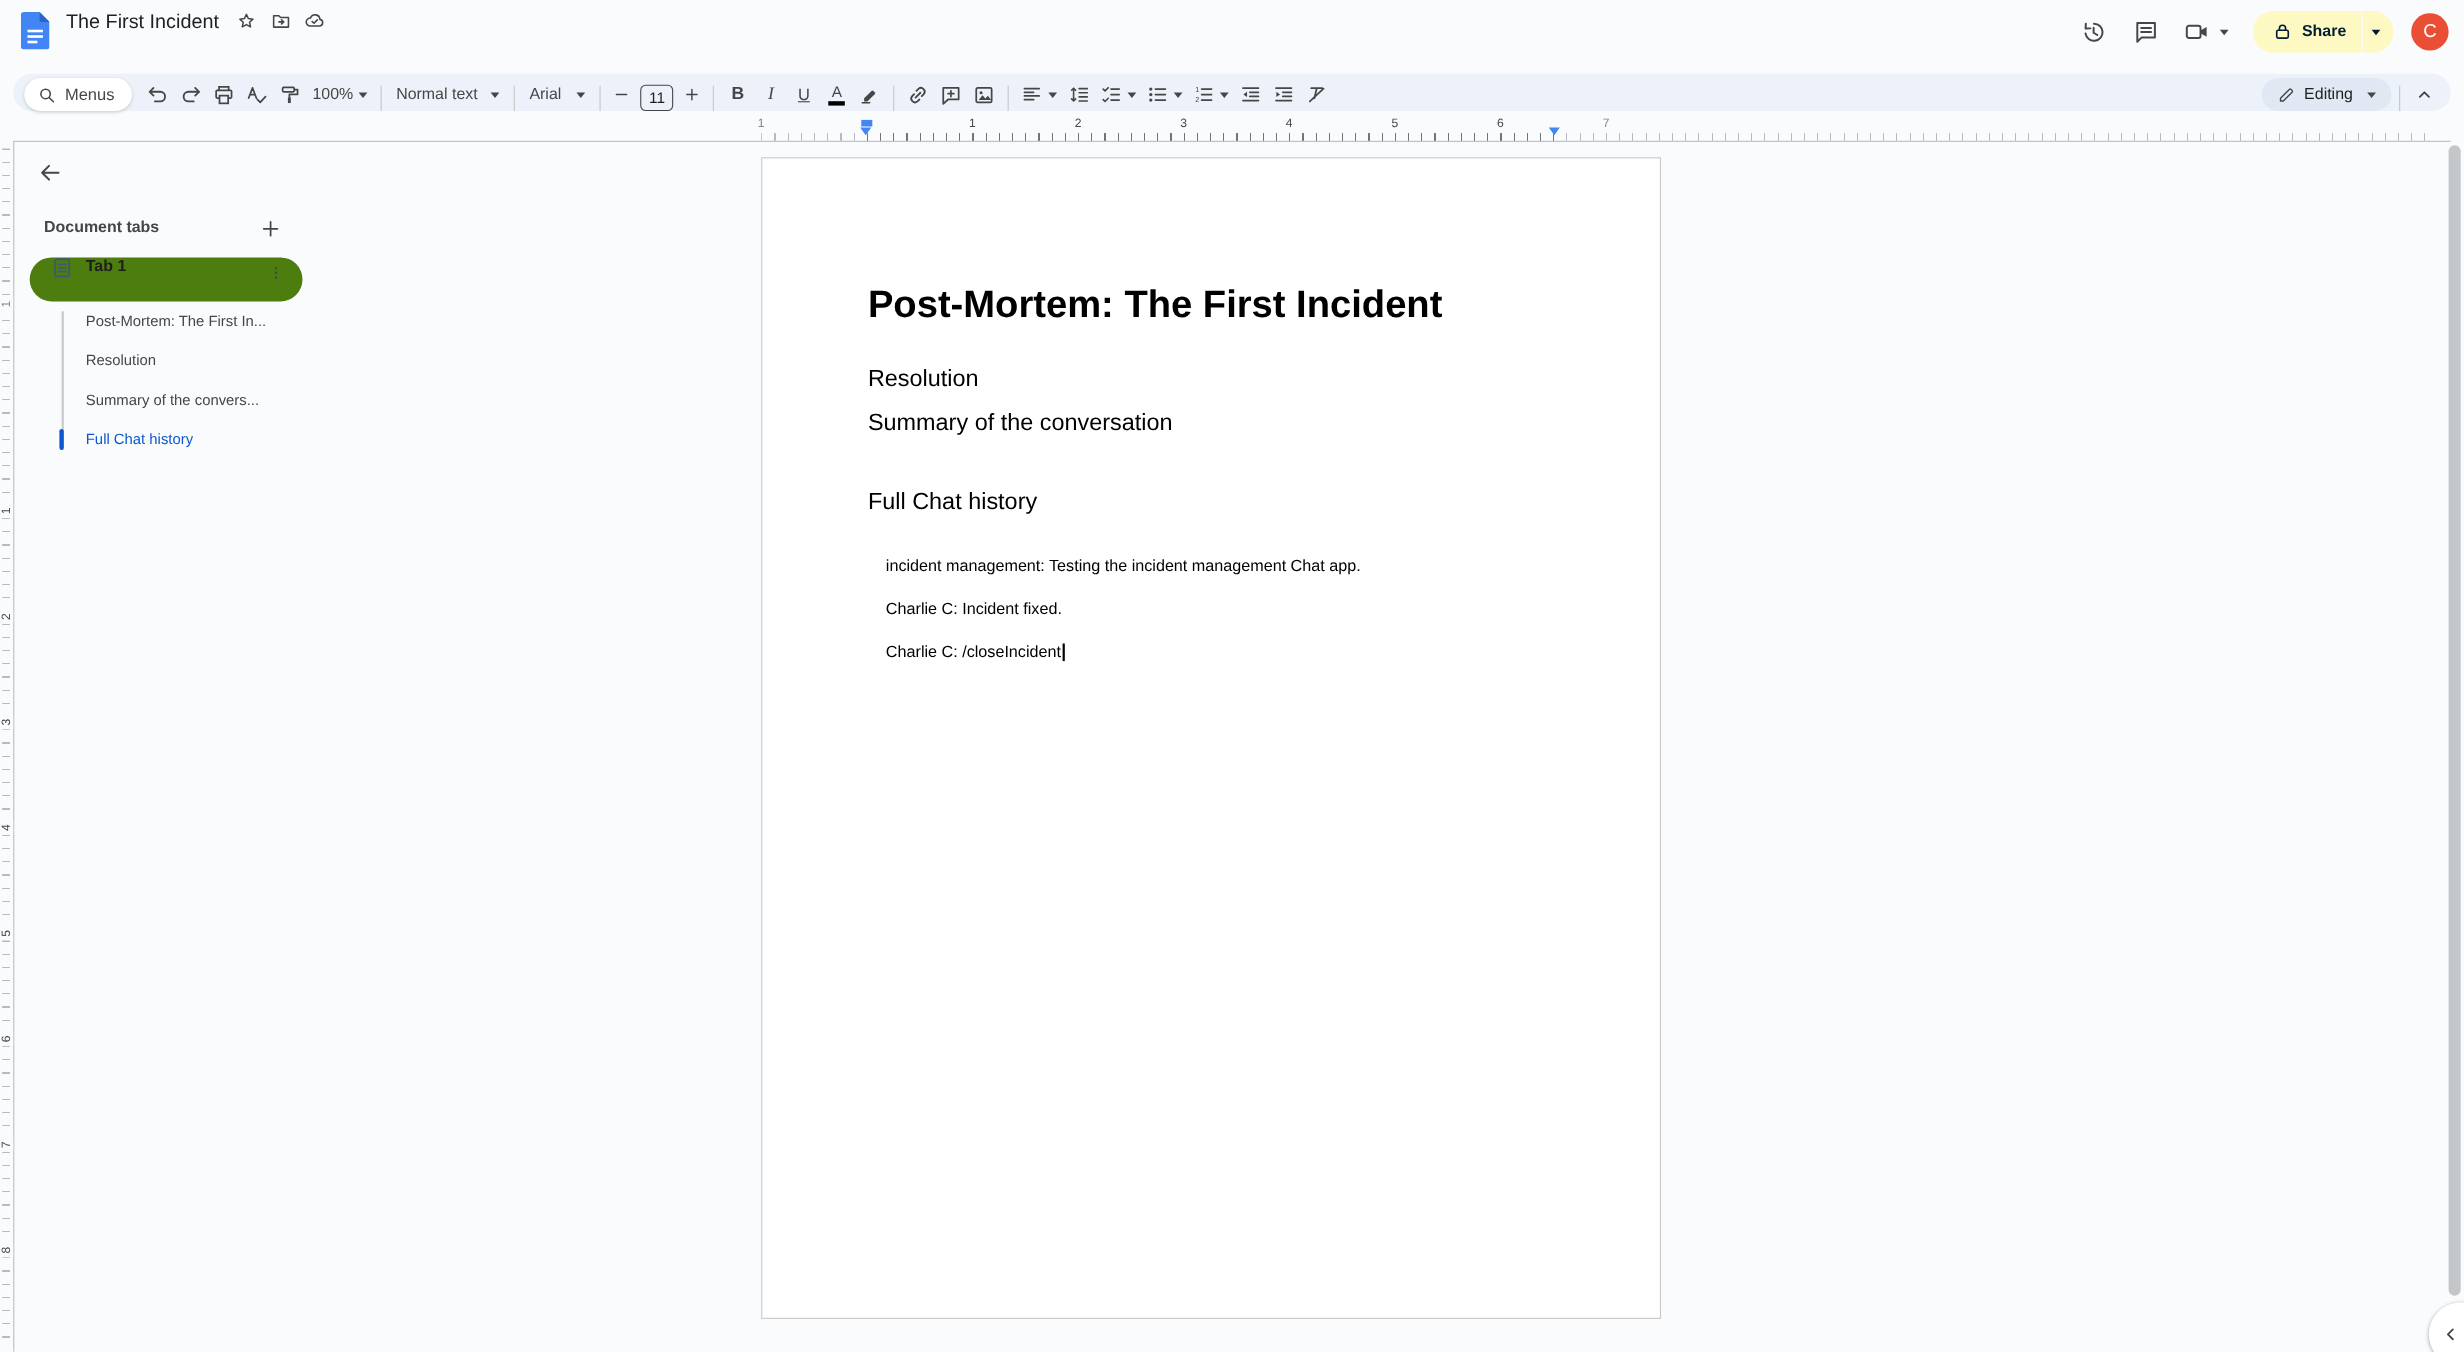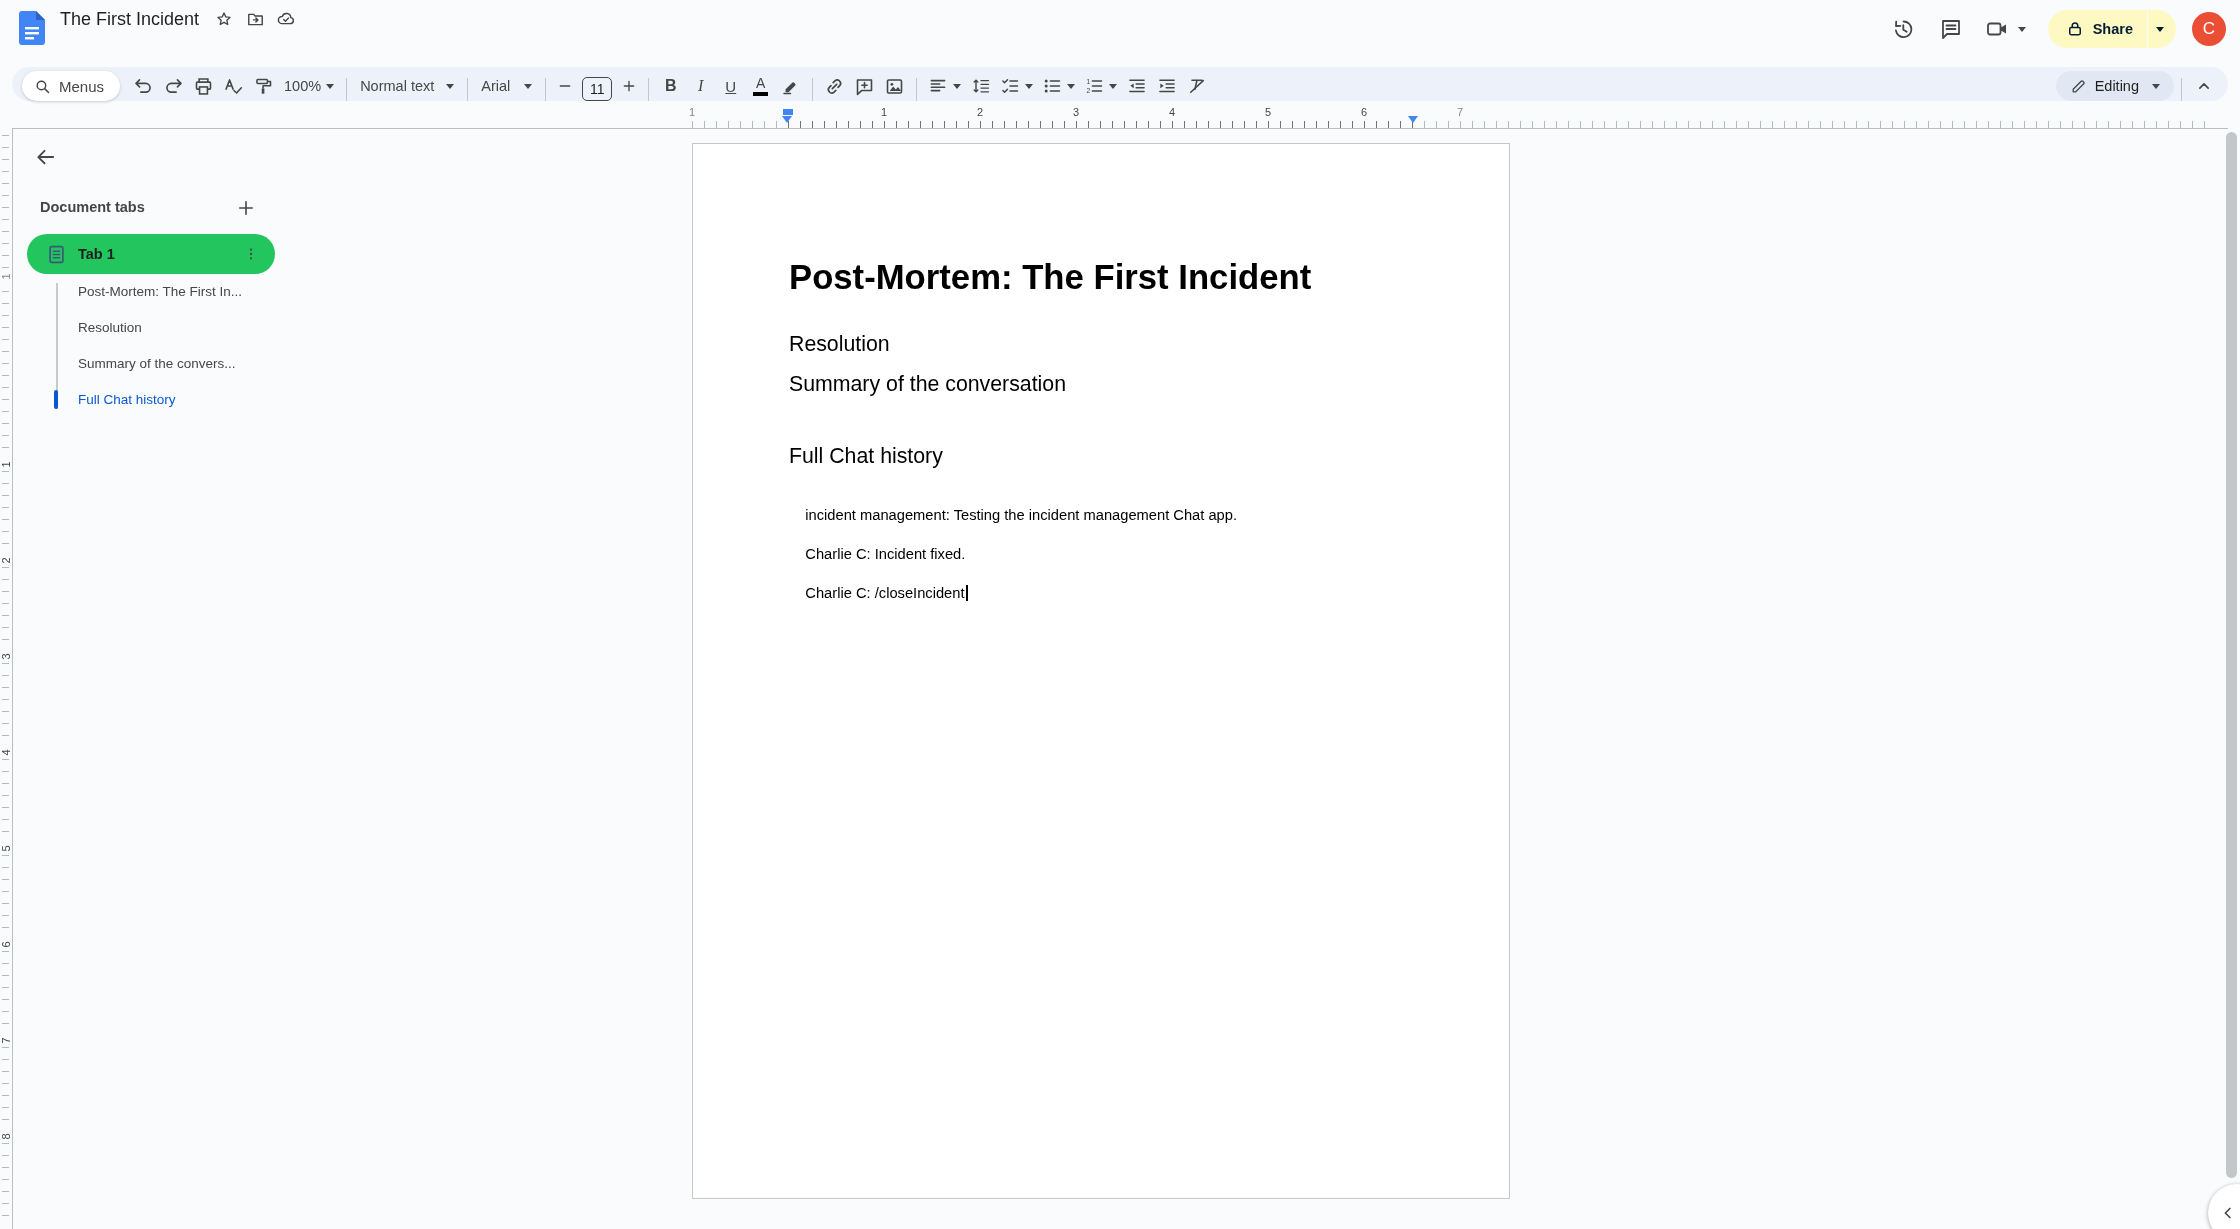--- a/index.html
+++ b/index.html
@@ -65,22 +65,22 @@
         font-size:11px;color:#80868b;transform:rotate(-90deg);background:#f9fbfd}
   .vnum.dark{color:#444746}
   .editor-frame{position:absolute;left:12px;top:129px;width:2228px;height:1100px;border-left:1px solid #b9bec6}
 
   
   .back-btn{position:absolute;left:26px;top:138px;width:38px;height:38px;border-radius:50%;
             display:flex;align-items:center;justify-content:center;cursor:pointer}
   .tabs-head{position:absolute;left:40px;top:199px;font-size:14.5px;font-weight:700;color:#444746}
   .add-tab{position:absolute;left:230px;top:192px;width:32px;height:32px;border-radius:50%;
            display:flex;align-items:center;justify-content:center;cursor:pointer}
-  .tab-pill{position:absolute;left:27px;top:234px;width:248px;height:40px;border-radius:20px;background:#22c55e;
-            display:flex;align-items:center;padding:0 10px 0 21px;cursor:pointer}
+  .tab-pill{position:absolute;left:27px;top:234px;width:248px;height:40px;border-radius:20px;background:#4d7c0f;
+            display:flex;padding:0 10px 0 21px;cursor:pointer}
   .tab-label{font-size:14.5px;font-weight:700;color:#1f1f1f;margin-left:13px}
   .tab-more{margin-left:auto;width:28px;height:28px;display:flex;align-items:center;justify-content:center;border-radius:50%;cursor:pointer}
   .outline-rail{position:absolute;left:56px;top:283px;width:2px;height:126px;background:#c6cacf}
   .outline-item{position:absolute;left:78px;width:196px;font-size:13.5px;color:#444746;white-space:nowrap;
                 overflow:hidden;cursor:pointer}
   .outline-item.active{color:#0b57d0}
   .active-bar{position:absolute;left:54px;top:390px;width:4px;height:19px;background:#0b57d0;border-radius:2px}
 
   
   .page{position:absolute;left:692px;top:143px;width:818px;height:1056px;background:#fff;

